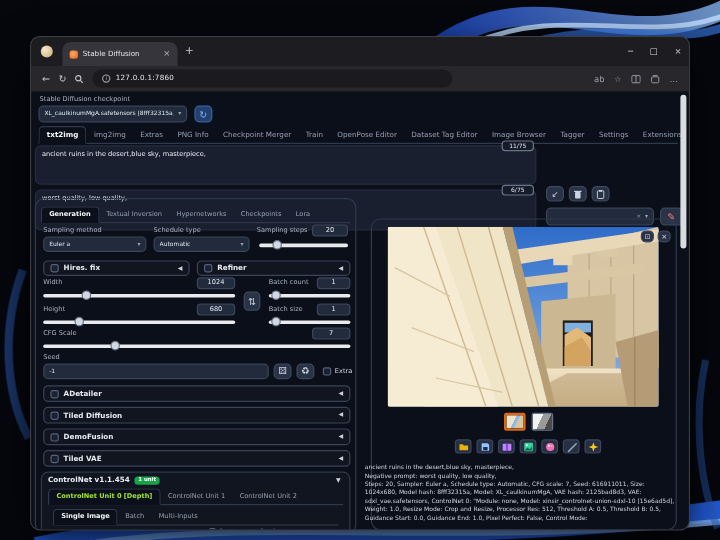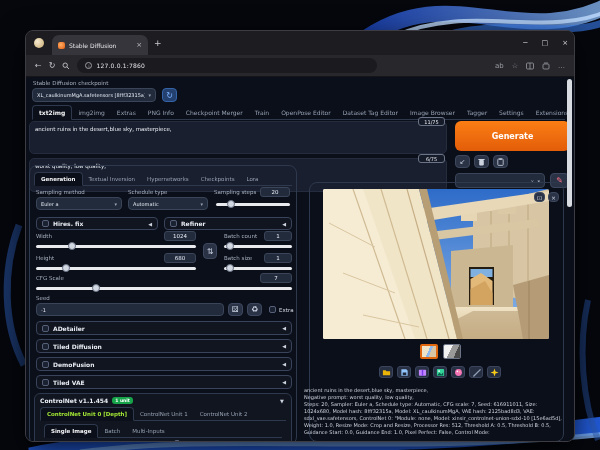--- a/index.html
+++ b/index.html
@@ -154,25 +154,20 @@
       <div class="prompt" style="left:3px;top:44px;width:418px;height:33px;">
         <span>ancient ruins in the desert,blue sky, masterpiece,</span>
       </div>
       <div class="counter" style="left:392px;top:40px;width:27px;height:9px;">11/75</div>
 
       <div class="prompt" style="left:3px;top:81px;width:418px;height:34px;">
         <span>worst quality, low quality,</span>
       </div>
       <div class="counter" style="left:392px;top:77px;width:27px;height:9px;">6/75</div>
 
-      <div style="position:absolute;left:429px;top:44px;width:115px;height:30px;border-radius:6px;
-                  background:linear-gradient(180deg,#fb7e14,#e35d09);display:flex;align-items:center;justify-content:center;
-                  color:#fff;font-size:8px;font-weight:bold;">
-        <span>Generate</span>
-      </div>
       <div class="sbtn" style="left:429px;top:78px;width:15px;height:13px;font-size:7px;">
         <span>↙</span>
       </div>
       <div class="sbtn" style="left:448px;top:78px;width:15px;height:13px;">
         <svg width="7" height="8" viewBox="0 0 7 8">
           <rect x="1.2" y="2" width="4.6" height="5.4" rx="0.8" fill="#cbd3e1"></rect>
           <rect x="0.4" y="1" width="6.2" height="1" fill="#cbd3e1"></rect>
         </svg>
       </div>
       <div class="sbtn" style="left:467px;top:78px;width:15px;height:13px;">

